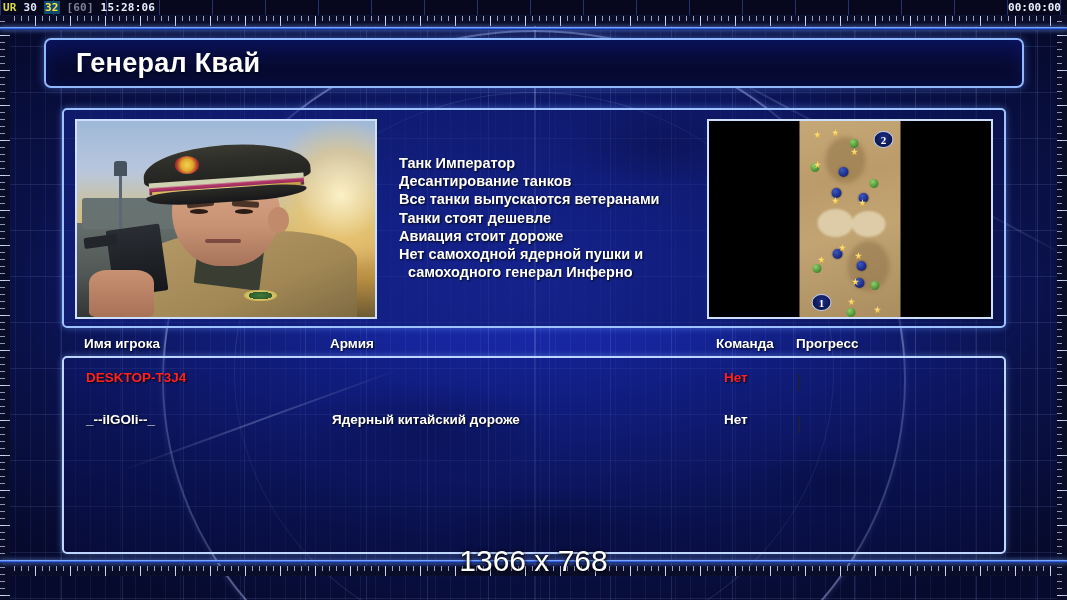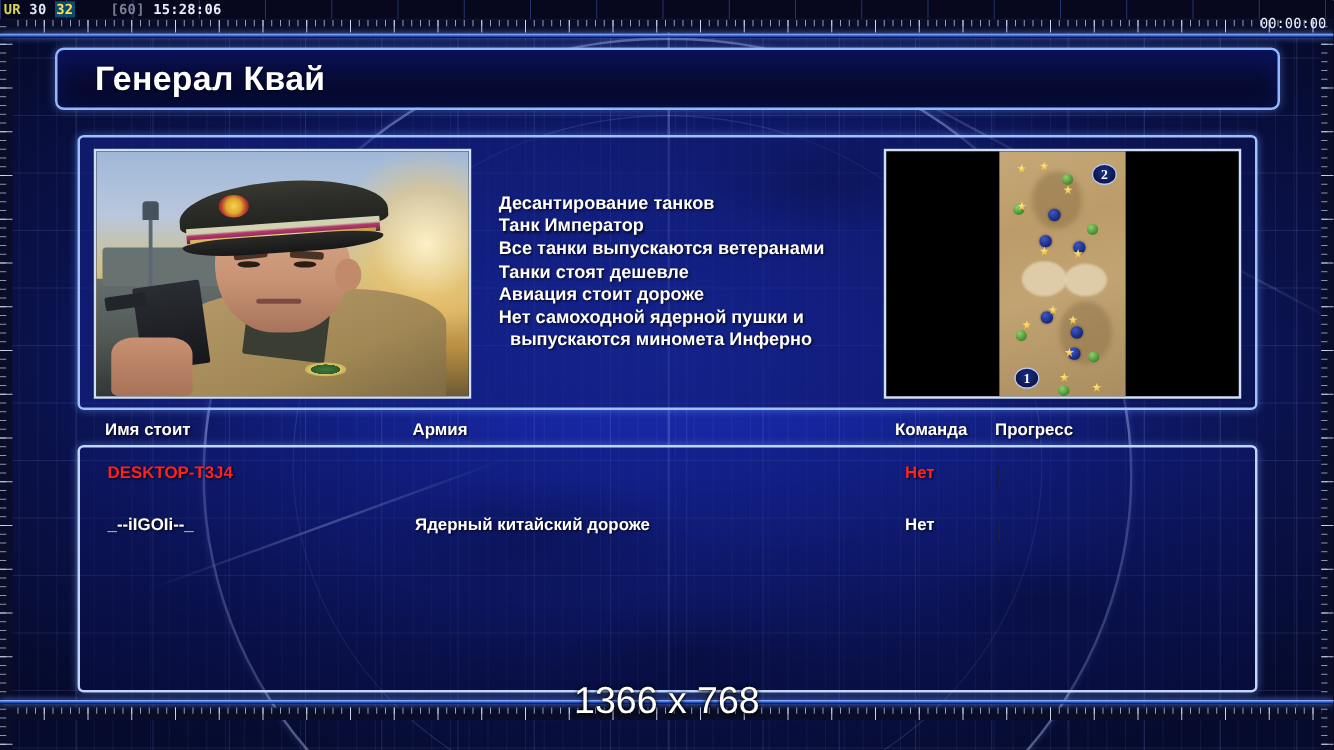--- a/index.html
+++ b/index.html
@@ -88,25 +88,25 @@
     background-size:53px 100%;
   }
   .hud-left {
     position:absolute; left:3px; top:1px;
     font-size:11px; font-weight:bold; letter-spacing:.2px;
     white-space:nowrap;
   }
   .hud-left .ur { color:#d8d84a; }
   .hud-left .n1 { color:#dfe6f5; }
   .hud-left .n2 { color:#ffe14d; background:#0c4a6e; padding:0 1px; }
-  .hud-left .n3 { color:#7a8099;margin-left:22px; }
+  .hud-left .n3 { color:#7a8099; }
   .hud-left .clk { color:#e8eefc; }
   .hud-right {
-    position:absolute; right:6px; top:12px;
-    font-size:11px; font-weight:normal; color:#e9eefc;
+    position:absolute; right:6px; top:1px;
+    font-size:11px; font-weight:bold; color:#e9eefc;
   }
 
   
   .ruler {
     position:absolute; z-index:30;
     background:#0a0d28;
   }
   .ruler .ticks {
     position:absolute; inset:0;
   }
@@ -479,27 +479,27 @@
         <div class="p-hat-gold"></div>
         <div class="p-hat-brim"></div>
         <div class="p-emblem"></div>
         <div class="p-badge"></div>
         <div class="p-gun"></div>
         <div class="p-hand"></div>
       </div>
     </div>
 
     <div id="desc">
+      <div class="ln">Танк Император</div>
       <div class="ln">Десантирование танков</div>
-      <div class="ln">Танк Император</div>
       <div class="ln">Все танки выпускаются ветеранами</div>
       <div class="ln">Танки стоят дешевле</div>
       <div class="ln">Авиация стоит дороже</div>
       <div class="ln">Нет самоходной ядерной пушки и</div>
-      <div class="ln indent">выпускаются миномета Инферно</div>
+      <div class="ln indent">самоходного генерал Инферно</div>
     </div>
 
     <div id="minimap-frame">
       <div id="minimap-inner">
         <div class="mm-patch" style="left:18px;top:88px;width:36px;height:28px;"></div>
         <div class="mm-patch" style="left:52px;top:90px;width:34px;height:26px;"></div>
         <div class="mm-dark" style="left:26px;top:16px;width:40px;height:46px;"></div>
         <div class="mm-dark" style="left:48px;top:120px;width:42px;height:50px;"></div>
 
         <div class="mm-sup" style="left:39px;top:46px;"></div>
@@ -529,21 +529,21 @@
         <div class="mm-gold" style="left:48px;top:177px;"></div>
         <div class="mm-gold" style="left:74px;top:185px;"></div>
 
         <div class="mm-start" style="left:74px;top:10px;">2</div>
         <div class="mm-start" style="left:12px;top:173px;">1</div>
       </div>
     </div>
   </div>
 
   <div id="table-headers">
-    <span class="col-name">Имя стоит</span>
+    <span class="col-name">Имя игрока</span>
     <span class="col-army">Армия</span>
     <span class="col-team">Команда</span>
     <span class="col-prog">Прогресс</span>
   </div>
 
   <div class="panel" id="list-panel">
     <div class="row r0 color-self">
       <span class="cell c-name">DESKTOP-T3J4</span>
       <span class="cell c-team">Нет</span>
       <span class="cell c-prog"><span class="pbar"></span></span>

